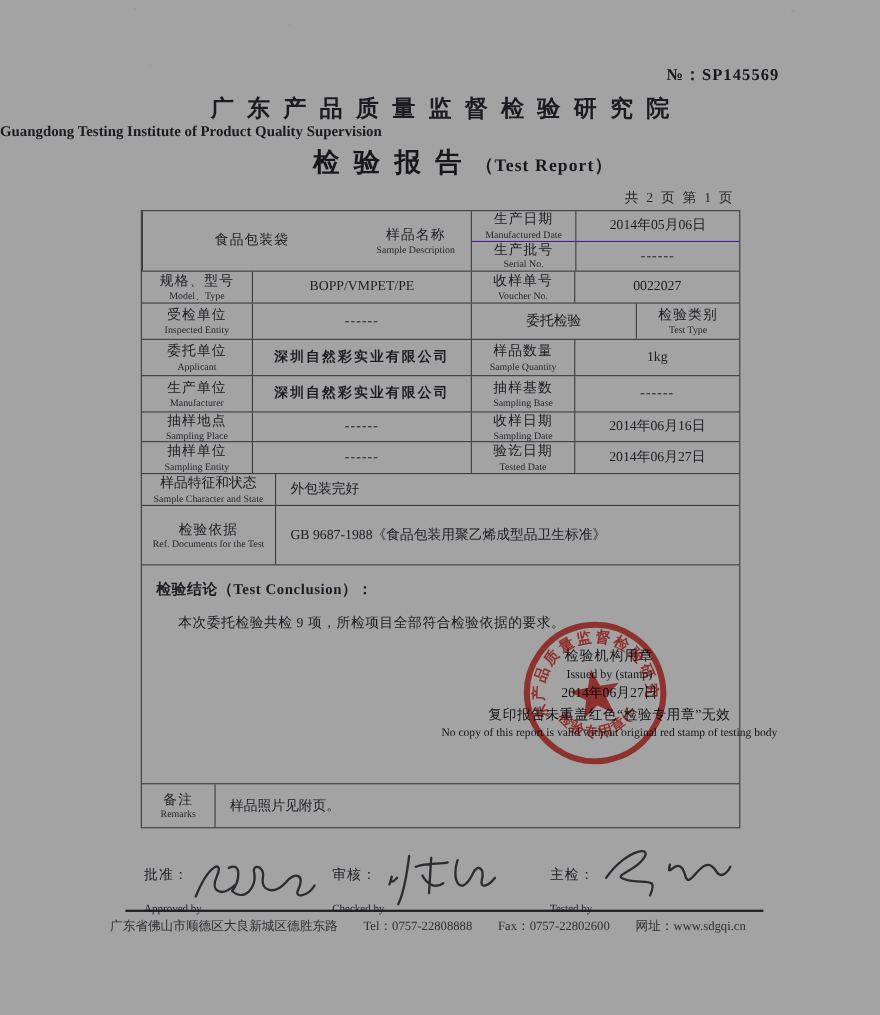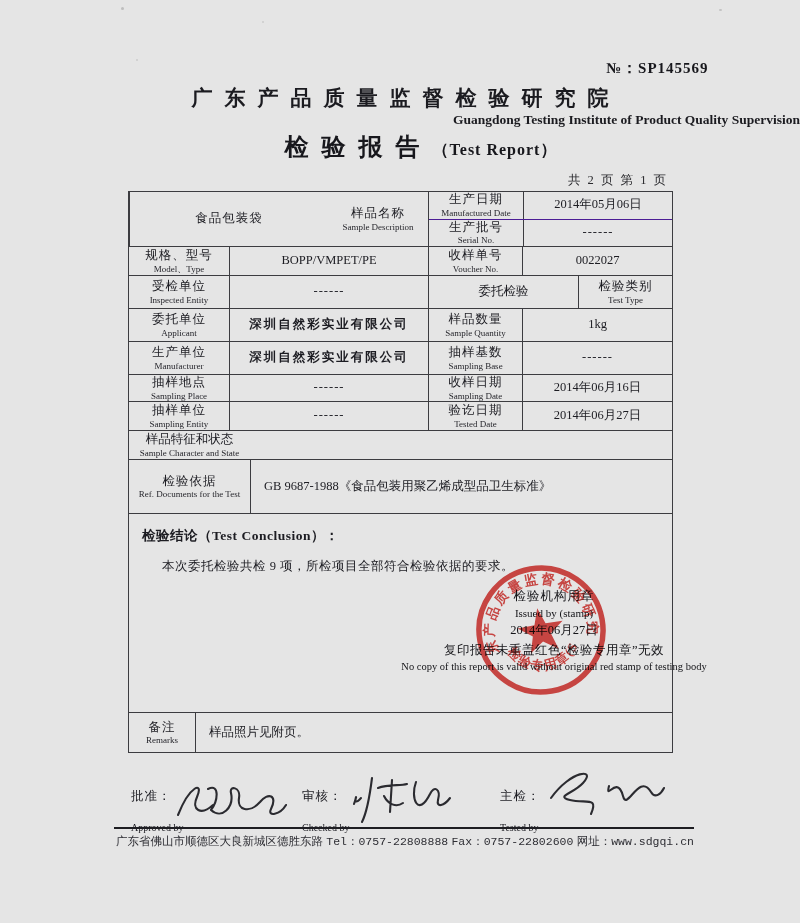--- a/index.html
+++ b/index.html
@@ -4,35 +4,35 @@
 <style>
   html,body{margin:0;padding:0;}
   body{
     width:800px;height:923px;
     background:#ffffff;
     font-family:"Liberation Serif","DejaVu Serif",serif;
     color:#1c1c1c;
     position:relative;
     overflow:hidden;
   }
-  .page{position:absolute;inset:0;background:#e5e5e5;}
+  .page{position:absolute;inset:0;background:#a3a3a3;}
 
   
   .report-no{
     position:absolute;left:606px;top:59px;
     font-weight:bold;font-size:15px;letter-spacing:1px;color:#17171c;
   }
   .inst-cn{
     position:absolute;left:0;top:84px;width:100%;
     text-align:center;font-size:21px;font-weight:bold;
     letter-spacing:12px;text-indent:12px;color:#1b1b20;margin:0;
   }
   .inst-en{
     position:absolute;left:0;top:112px;width:100%;
-    text-align:right;font-size:13.5px;font-weight:bold;color:#1b1b20;
+    text-align:left;font-size:13.5px;font-weight:bold;color:#1b1b20;
   }
   .doc-title{
     position:absolute;left:0;top:131px;width:100%;
     text-align:center;color:#17171c;padding-left:21px;
   }
   .doc-title .t-cn{font-size:24px;font-weight:bold;letter-spacing:13px;}
   .doc-title .t-en{font-size:16px;font-weight:bold;letter-spacing:1px;}
   .page-info{
     position:absolute;right:132px;top:172px;
     font-size:12.5px;letter-spacing:2px;color:#2a2a2e;
@@ -89,23 +89,23 @@
   
   .sig-label{position:absolute;text-align:left;color:#1c1c22;}
   .sig-label .cn{font-size:12.5px;letter-spacing:1px;}
   .sig-label .en{font-size:10px;display:block;margin-top:17px;}
   .sig-svg{position:absolute;}
   .sig-svg path{stroke:#2b2b30;stroke-width:2.1;fill:none;stroke-linecap:round;stroke-linejoin:round;}
 
   
   .footer-rule{position:absolute;left:114px;top:827px;width:580px;height:2px;background:#1d1d22;}
   .footer{
-    position:absolute;left:116px;top:834px;width:578px;
+    position:absolute;left:100px;top:834px;width:578px;
     display:flex;justify-content:space-between;align-items:baseline;
-    font-size:11.5px;color:#2e2e34;white-space:nowrap;font-family:Liberation Mono, monospace;
+    font-size:11.5px;color:#2e2e34;white-space:nowrap;
   }
 
   
   .speck{position:absolute;border-radius:50%;background:#8f8f8f;}
 </style>
 </head>
 <body>
 
 <div class="page">
 
@@ -254,20 +254,23 @@
       <div class="cell c4">
           <span>2014年06月27日</span>
         </div>
     </div>
 
     <div class="trow" style="height:29px">
       <div class="cell wide1 nol">
         <span class="cn" style="letter-spacing:0">样品特征和状态</span>
         <span class="en">Sample Character and State</span>
       </div>
+      <div class="cell c4 leftval">
+          <span>外包装完好</span>
+        </div>
     </div>
 
     <div class="trow" style="height:54px">
       <div class="cell wide1 nol">
         <span class="cn">检验依据</span>
         <span class="en">Ref. Documents for the Test</span>
       </div>
       <div class="cell c4 leftval">
           <span>GB 9687-1988《食品包装用聚乙烯成型品卫生标准》</span>
         </div>

